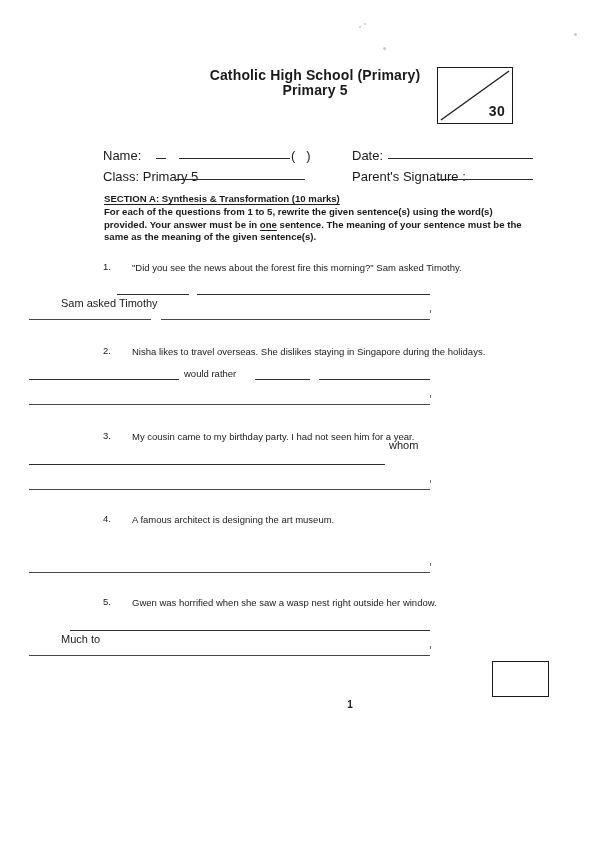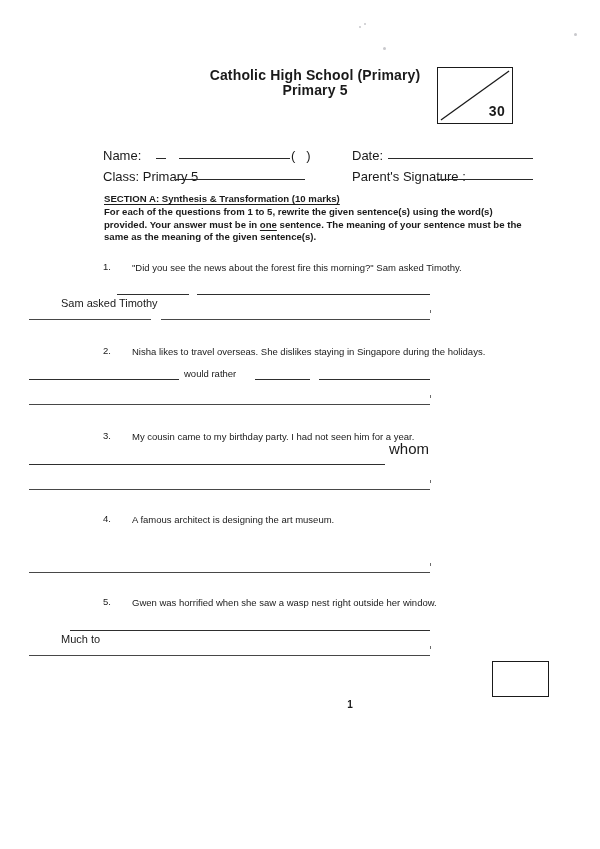--- a/index.html
+++ b/index.html
@@ -187,22 +187,22 @@
   .midword {
     position: absolute;
     bottom: 3px;
     font-size: 9.5px;
     background: #ffffff;
     padding: 0 3px;
     white-space: nowrap;
   }
   .endword {
     position: absolute;
-    bottom: 10px;
-    font-size: 15px;
+    bottom: 16px;
+    font-size: 11px;
     white-space: nowrap;
     text-align: center;
   }
 
   
   .bottom-box {
     position: absolute;
     left: 492px;
     top: 661px;
     width: 57px;

